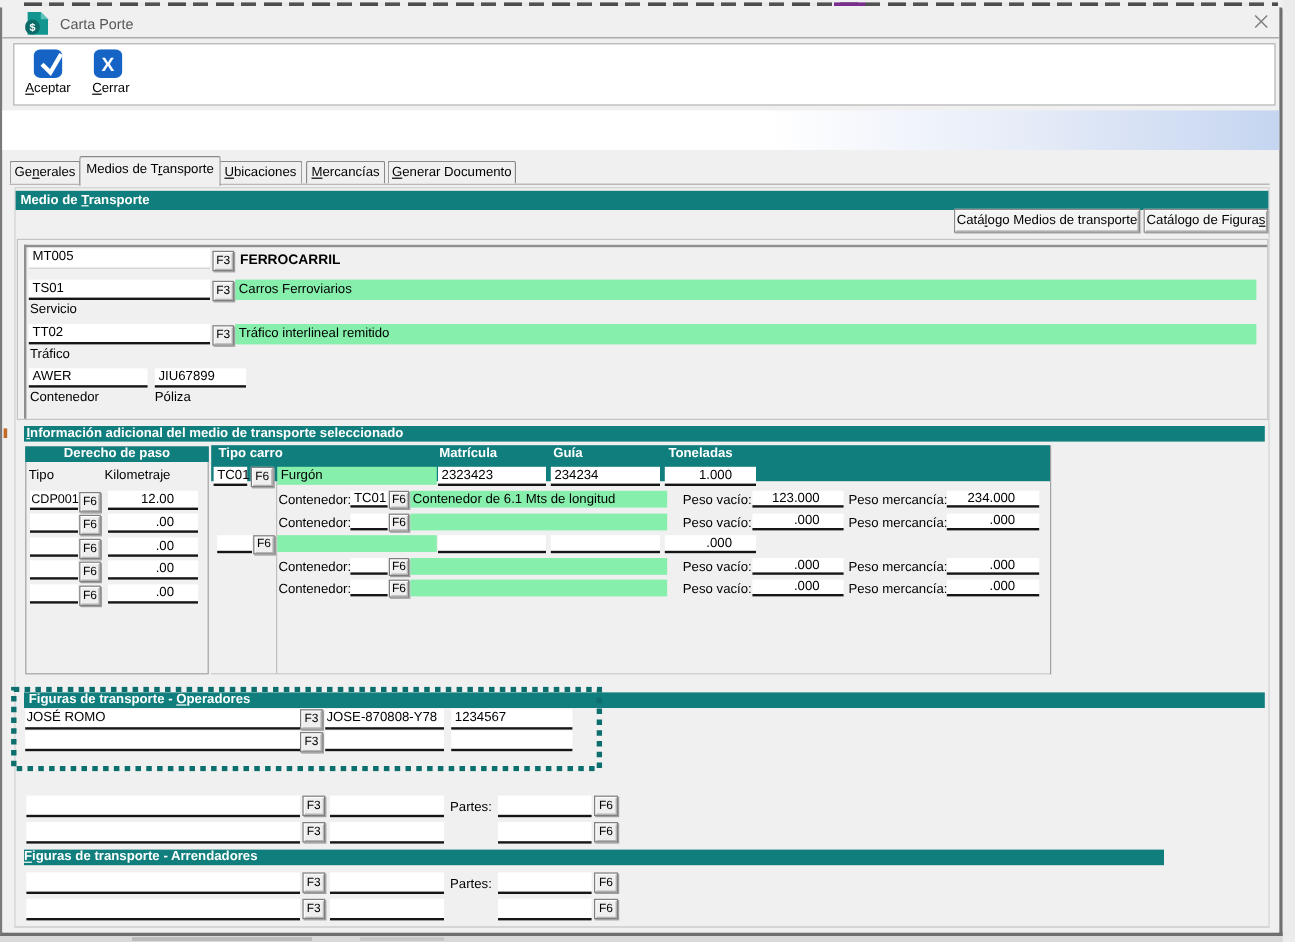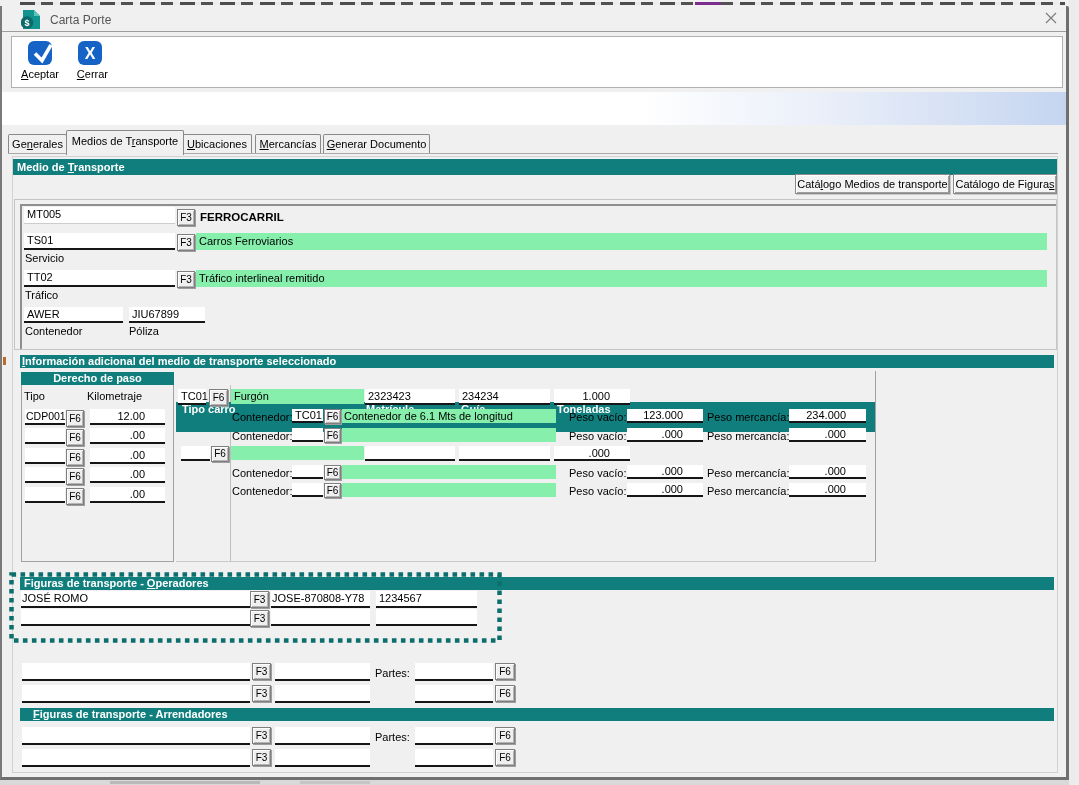--- a/index.html
+++ b/index.html
@@ -107,21 +107,21 @@
 <div class="in inr" style="left:90px;top:448px;width:75px;height:16px;line-height:14px;">.00</div>
 <div class="in" style="left:25px;top:467px;width:40px;height:16px;"></div>
 <div class="fb" style="left:66px;top:468px;width:18px;height:17px;line-height:15px;">F6</div>
 <div class="in inr" style="left:90px;top:467px;width:75px;height:16px;line-height:14px;">.00</div>
 <div class="in" style="left:25px;top:487px;width:40px;height:16px;"></div>
 <div class="fb" style="left:66px;top:488px;width:18px;height:17px;line-height:15px;">F6</div>
 <div class="in inr" style="left:90px;top:487px;width:75px;height:16px;line-height:14px;">.00</div>
 
 <div class="abs" style="left:176px;top:371px;width:700px;height:191px;border-right:1px solid #a2a2a2;border-bottom:1px solid #c9c9c9;box-sizing:border-box;"></div>
 <div class="abs" style="left:230px;top:385px;width:1px;height:176px;background:#bfbfbf;"></div>
-<div class="band" style="left:176px;top:371px;width:699px;height:30px;line-height:14px;margin-top:31px;">
+<div class="band" style="left:176px;top:371px;width:699px;height:30px;line-height:14px;">
 <span style="position:absolute;left:6px;">Tipo carro</span>
 <span style="position:absolute;left:190px;">Matrícula</span>
 <span style="position:absolute;left:285px;">Guía</span>
 <span style="position:absolute;left:381px;">Toneladas</span>
 </div>
 
 <div class="in" style="left:178px;top:389px;width:28px;height:16px;line-height:14px;">TC01</div>
 <div class="fb" style="left:209px;top:389px;width:19px;height:17px;line-height:15px;">F6</div>
 <div class="lb" style="left:231px;top:389px;width:133px;height:15px;line-height:15px;padding-left:3px;box-sizing:border-box;">Furgón</div>
 <div class="in" style="left:365px;top:389px;width:90px;height:16px;line-height:14px;">2323423</div>
@@ -189,21 +189,21 @@
 <div class="in" style="left:275px;top:663px;width:95px;height:18px;"></div>
 <div class="lbl" style="left:375px;top:667px;">Partes:</div>
 <div class="in" style="left:415px;top:663px;width:78px;height:18px;"></div>
 <div class="fb" style="left:495px;top:663px;width:20px;height:17px;line-height:15px;">F6</div>
 <div class="in" style="left:22px;top:685px;width:228px;height:18px;"></div>
 <div class="fb" style="left:252px;top:685px;width:19px;height:17px;line-height:15px;">F3</div>
 <div class="in" style="left:275px;top:685px;width:95px;height:18px;"></div>
 <div class="in" style="left:415px;top:685px;width:78px;height:18px;"></div>
 <div class="fb" style="left:495px;top:685px;width:20px;height:17px;line-height:15px;">F6</div>
 
-<div class="band" style="left:20px;top:708px;width:1034px;height:13px;line-height:13px;padding-left:13px;box-sizing:border-box;"><u>F</u>iguras de transporte - Arrendadores</div>
+<div class="band" style="left:20px;top:708px;width:950px;height:13px;line-height:13px;padding-left:0;box-sizing:border-box;"><u>F</u>iguras de transporte - Arrendadores</div>
 <div class="in" style="left:22px;top:727px;width:228px;height:18px;"></div>
 <div class="fb" style="left:252px;top:727px;width:19px;height:17px;line-height:15px;">F3</div>
 <div class="in" style="left:275px;top:727px;width:95px;height:18px;"></div>
 <div class="lbl" style="left:375px;top:731px;">Partes:</div>
 <div class="in" style="left:415px;top:727px;width:78px;height:18px;"></div>
 <div class="fb" style="left:495px;top:727px;width:20px;height:17px;line-height:15px;">F6</div>
 <div class="in" style="left:22px;top:749px;width:228px;height:18px;"></div>
 <div class="fb" style="left:252px;top:749px;width:19px;height:17px;line-height:15px;">F3</div>
 <div class="in" style="left:275px;top:749px;width:95px;height:18px;"></div>
 <div class="in" style="left:415px;top:749px;width:78px;height:18px;"></div>

